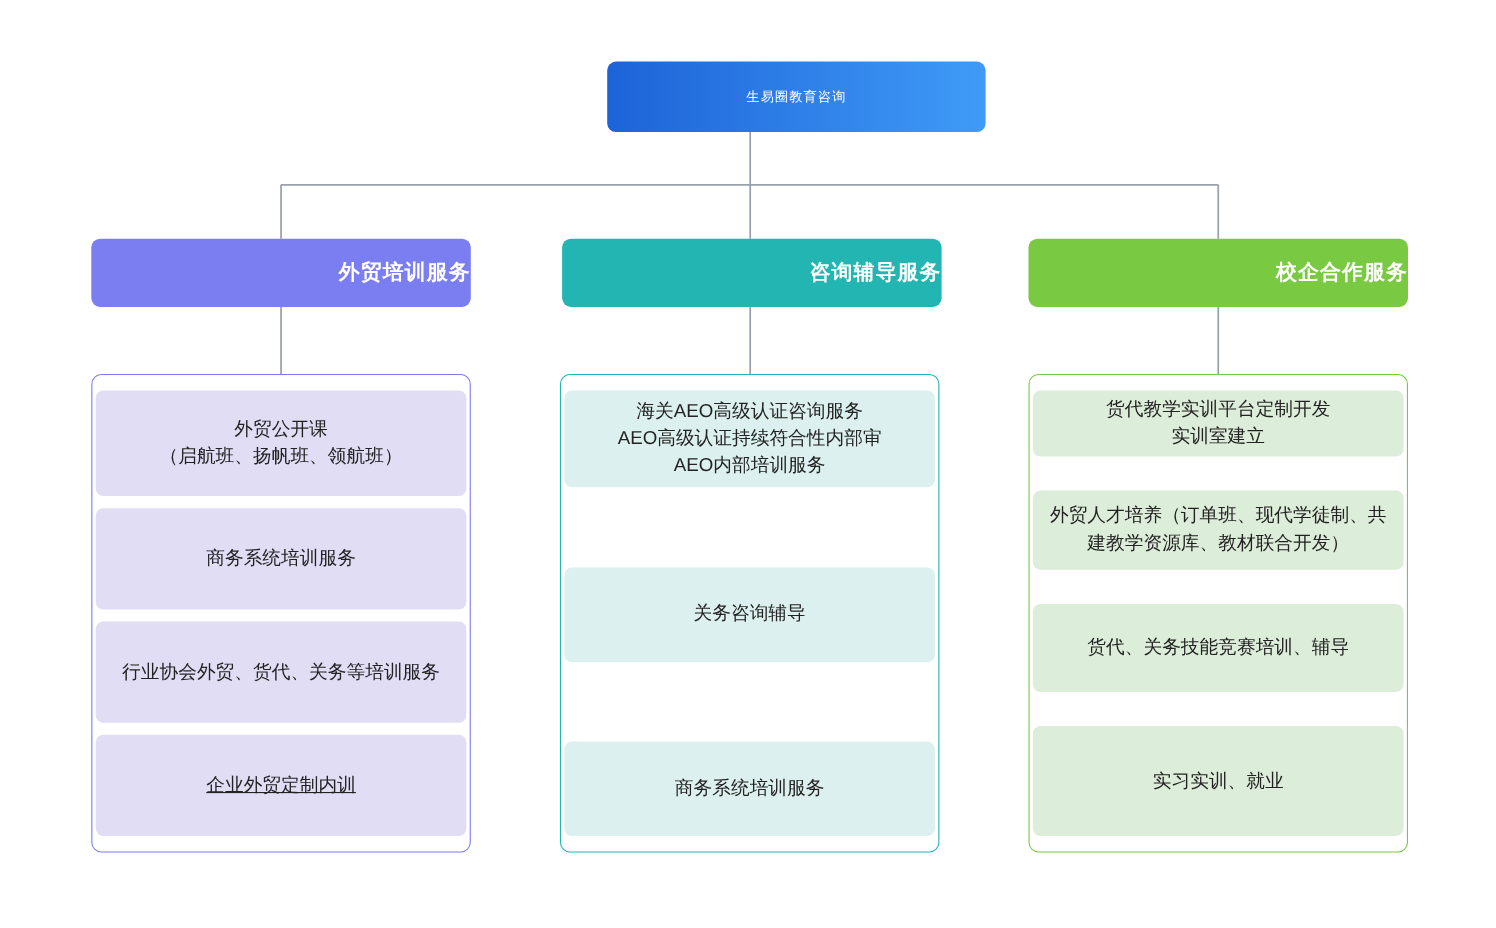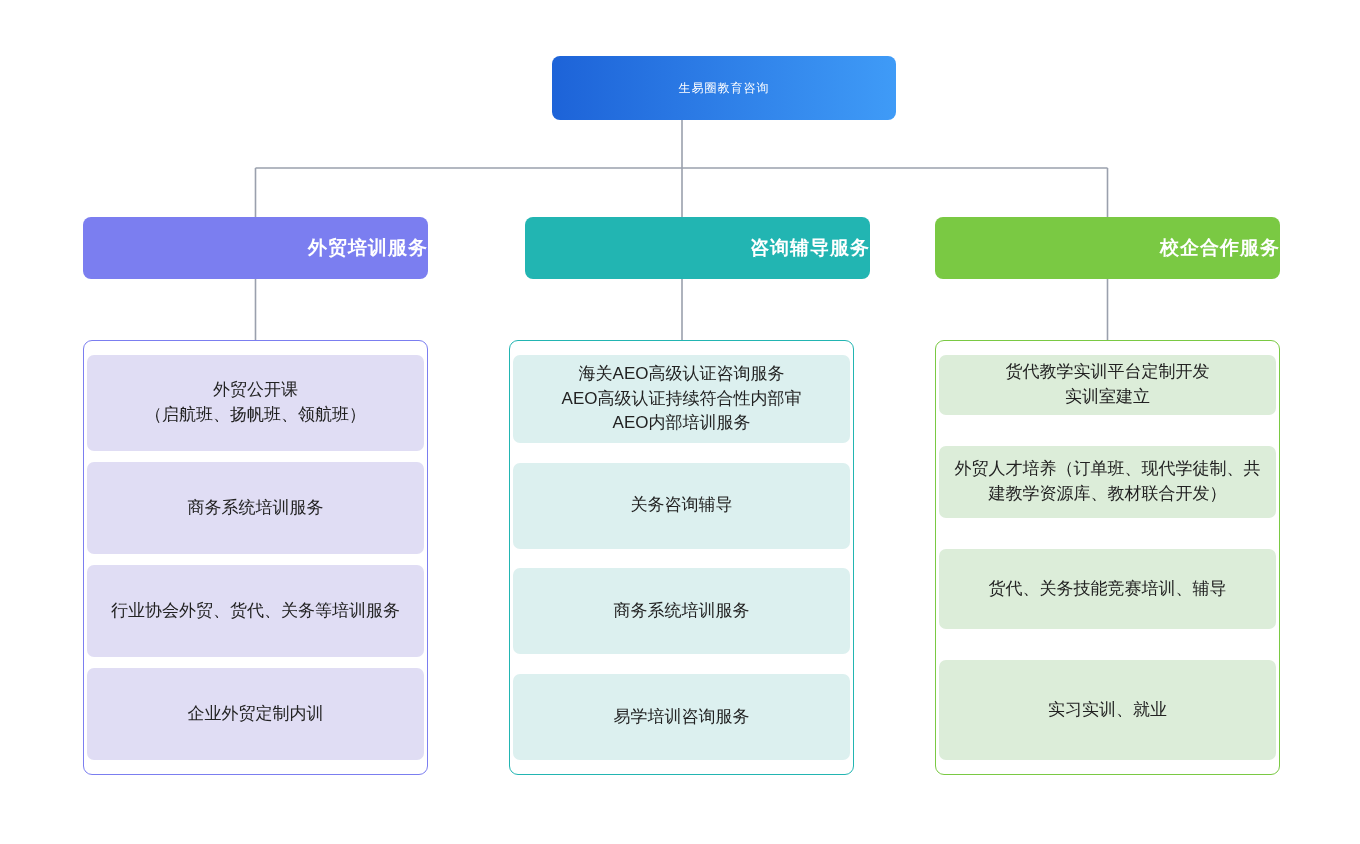--- a/index.html
+++ b/index.html
@@ -56,21 +56,21 @@
     border-radius: 8px;
     display: flex;
     align-items: center;
     justify-content: flex-end;
     color: #ffffff;
     font-size: 19px;
     font-weight: bold;
     letter-spacing: 1px;
   }
   .branch-header.h1 { left: 83px;  top: 217px; width: 345px; background: #7b7ef0; }
-  .branch-header.h2 { left: 525px; top: 217px; width: 345px; background: #22b5b2; }
+  .branch-header.h2 { left: 511px; top: 217px; width: 345px; background: #22b5b2; }
   .branch-header.h3 { left: 935px; top: 217px; width: 345px; background: #7ac943; }
 
   
   .branch-box {
     position: absolute;
     top: 340px;
     width: 345px;
     height: 435px;
     box-sizing: border-box;
     border-radius: 9px;
@@ -100,21 +100,21 @@
     white-space: pre-line;
   }
   .b1 .card { background: #e0ddf4; }
   .b2 .card { background: #dcf0ef; }
   .b3 .card { background: #dcedd9; }
 
   
   .b1 .card.s1 { height: 96px; }
   .b1 .card.s2 { height: 92px; }
   .b1 .card.s3 { height: 92px; }
-  .b1 .card.s4 { height: 92px; }
+  .b1 .card.s4 { height: 92px; text-decoration: underline; }
 
   .b2 .card.s1 { height: 88px; }
   .b2 .card.s2 { height: 86px; }
   .b2 .card.s3 { height: 86px; }
   .b2 .card.s4 { height: 86px; }
 
   .b3 .card.s1 { height: 60px; }
   .b3 .card.s2 { height: 72px; }
   .b3 .card.s3 { height: 80px; }
   .b3 .card.s4 { height: 100px; }
@@ -157,21 +157,20 @@
     <div class="card s3">行业协会外贸、货代、关务等培训服务</div>
     <div class="card s4">企业外贸定制内训</div>
   </div>
 
   <div class="branch-box b2">
     <div class="card s1">海关AEO高级认证咨询服务
 AEO高级认证持续符合性内部审
 AEO内部培训服务</div>
     <div class="card s2">关务咨询辅导</div>
     <div class="card s3">商务系统培训服务</div>
-    <div class="card s4">易学培训咨询服务</div>
   </div>
 
   <div class="branch-box b3">
     <div class="card s1">货代教学实训平台定制开发
 实训室建立</div>
     <div class="card s2">外贸人才培养（订单班、现代学徒制、共建教学资源库、教材联合开发）</div>
     <div class="card s3">货代、关务技能竞赛培训、辅导</div>
     <div class="card s4">实习实训、就业</div>
   </div>
 

